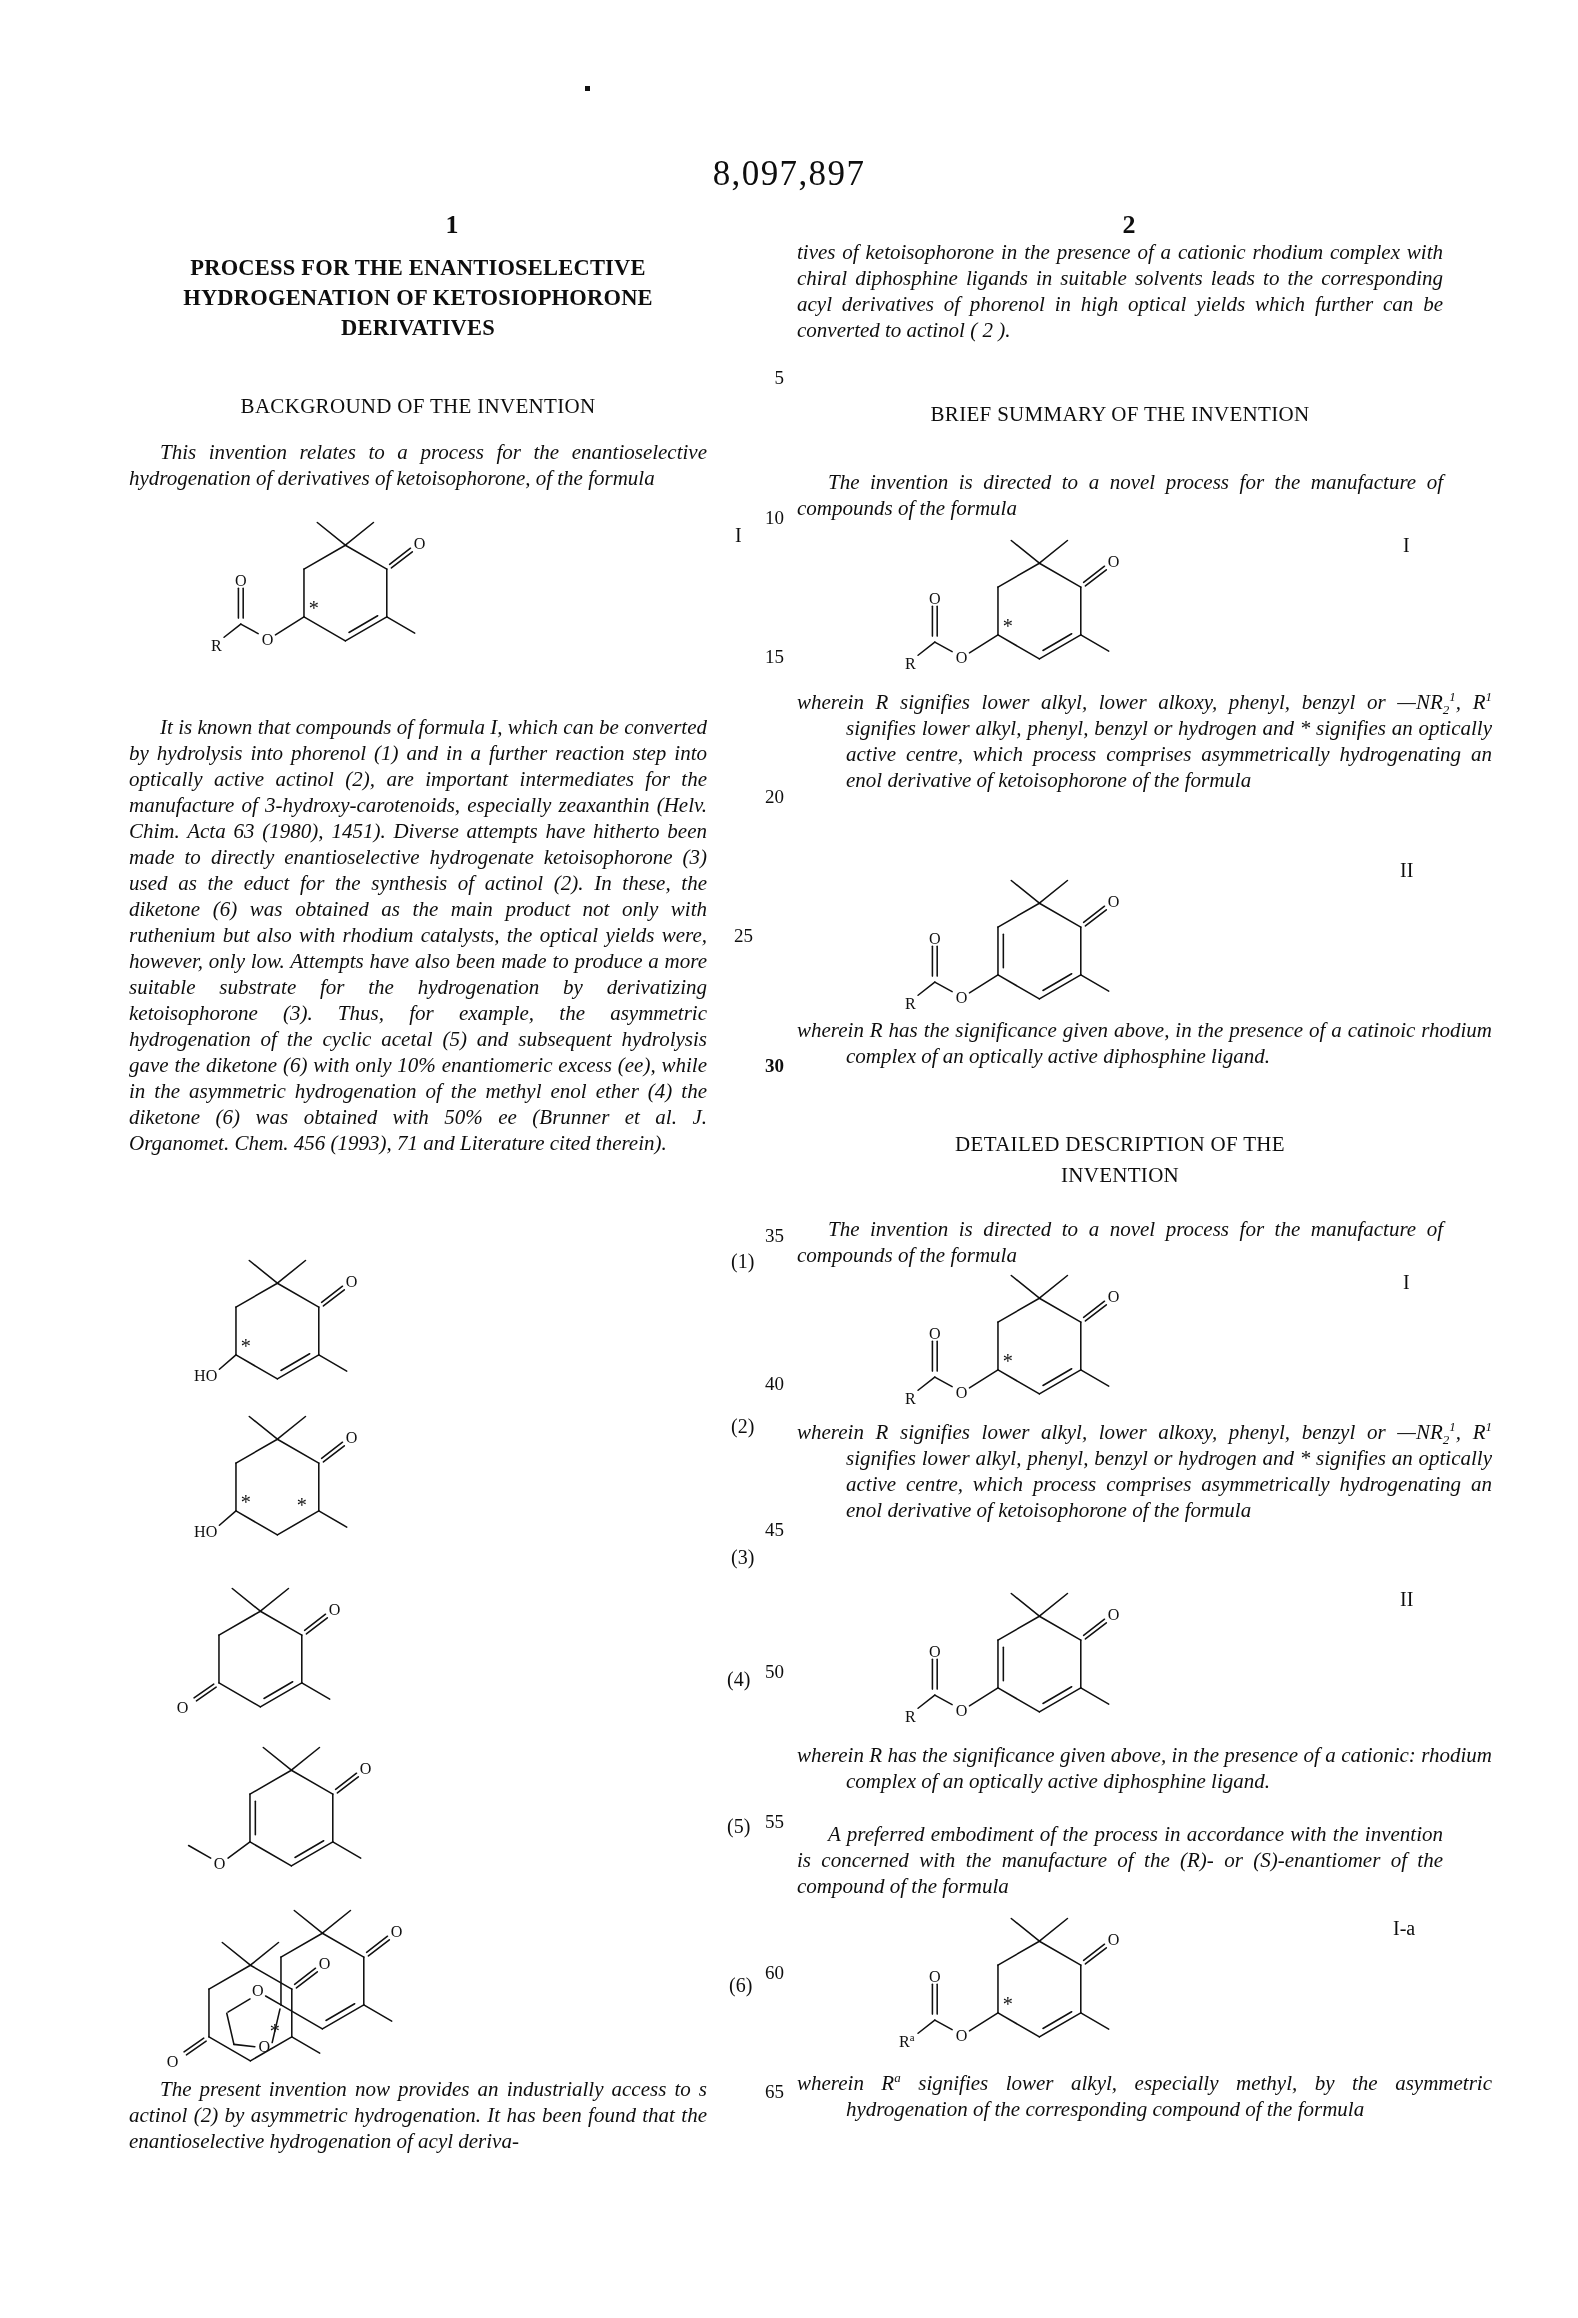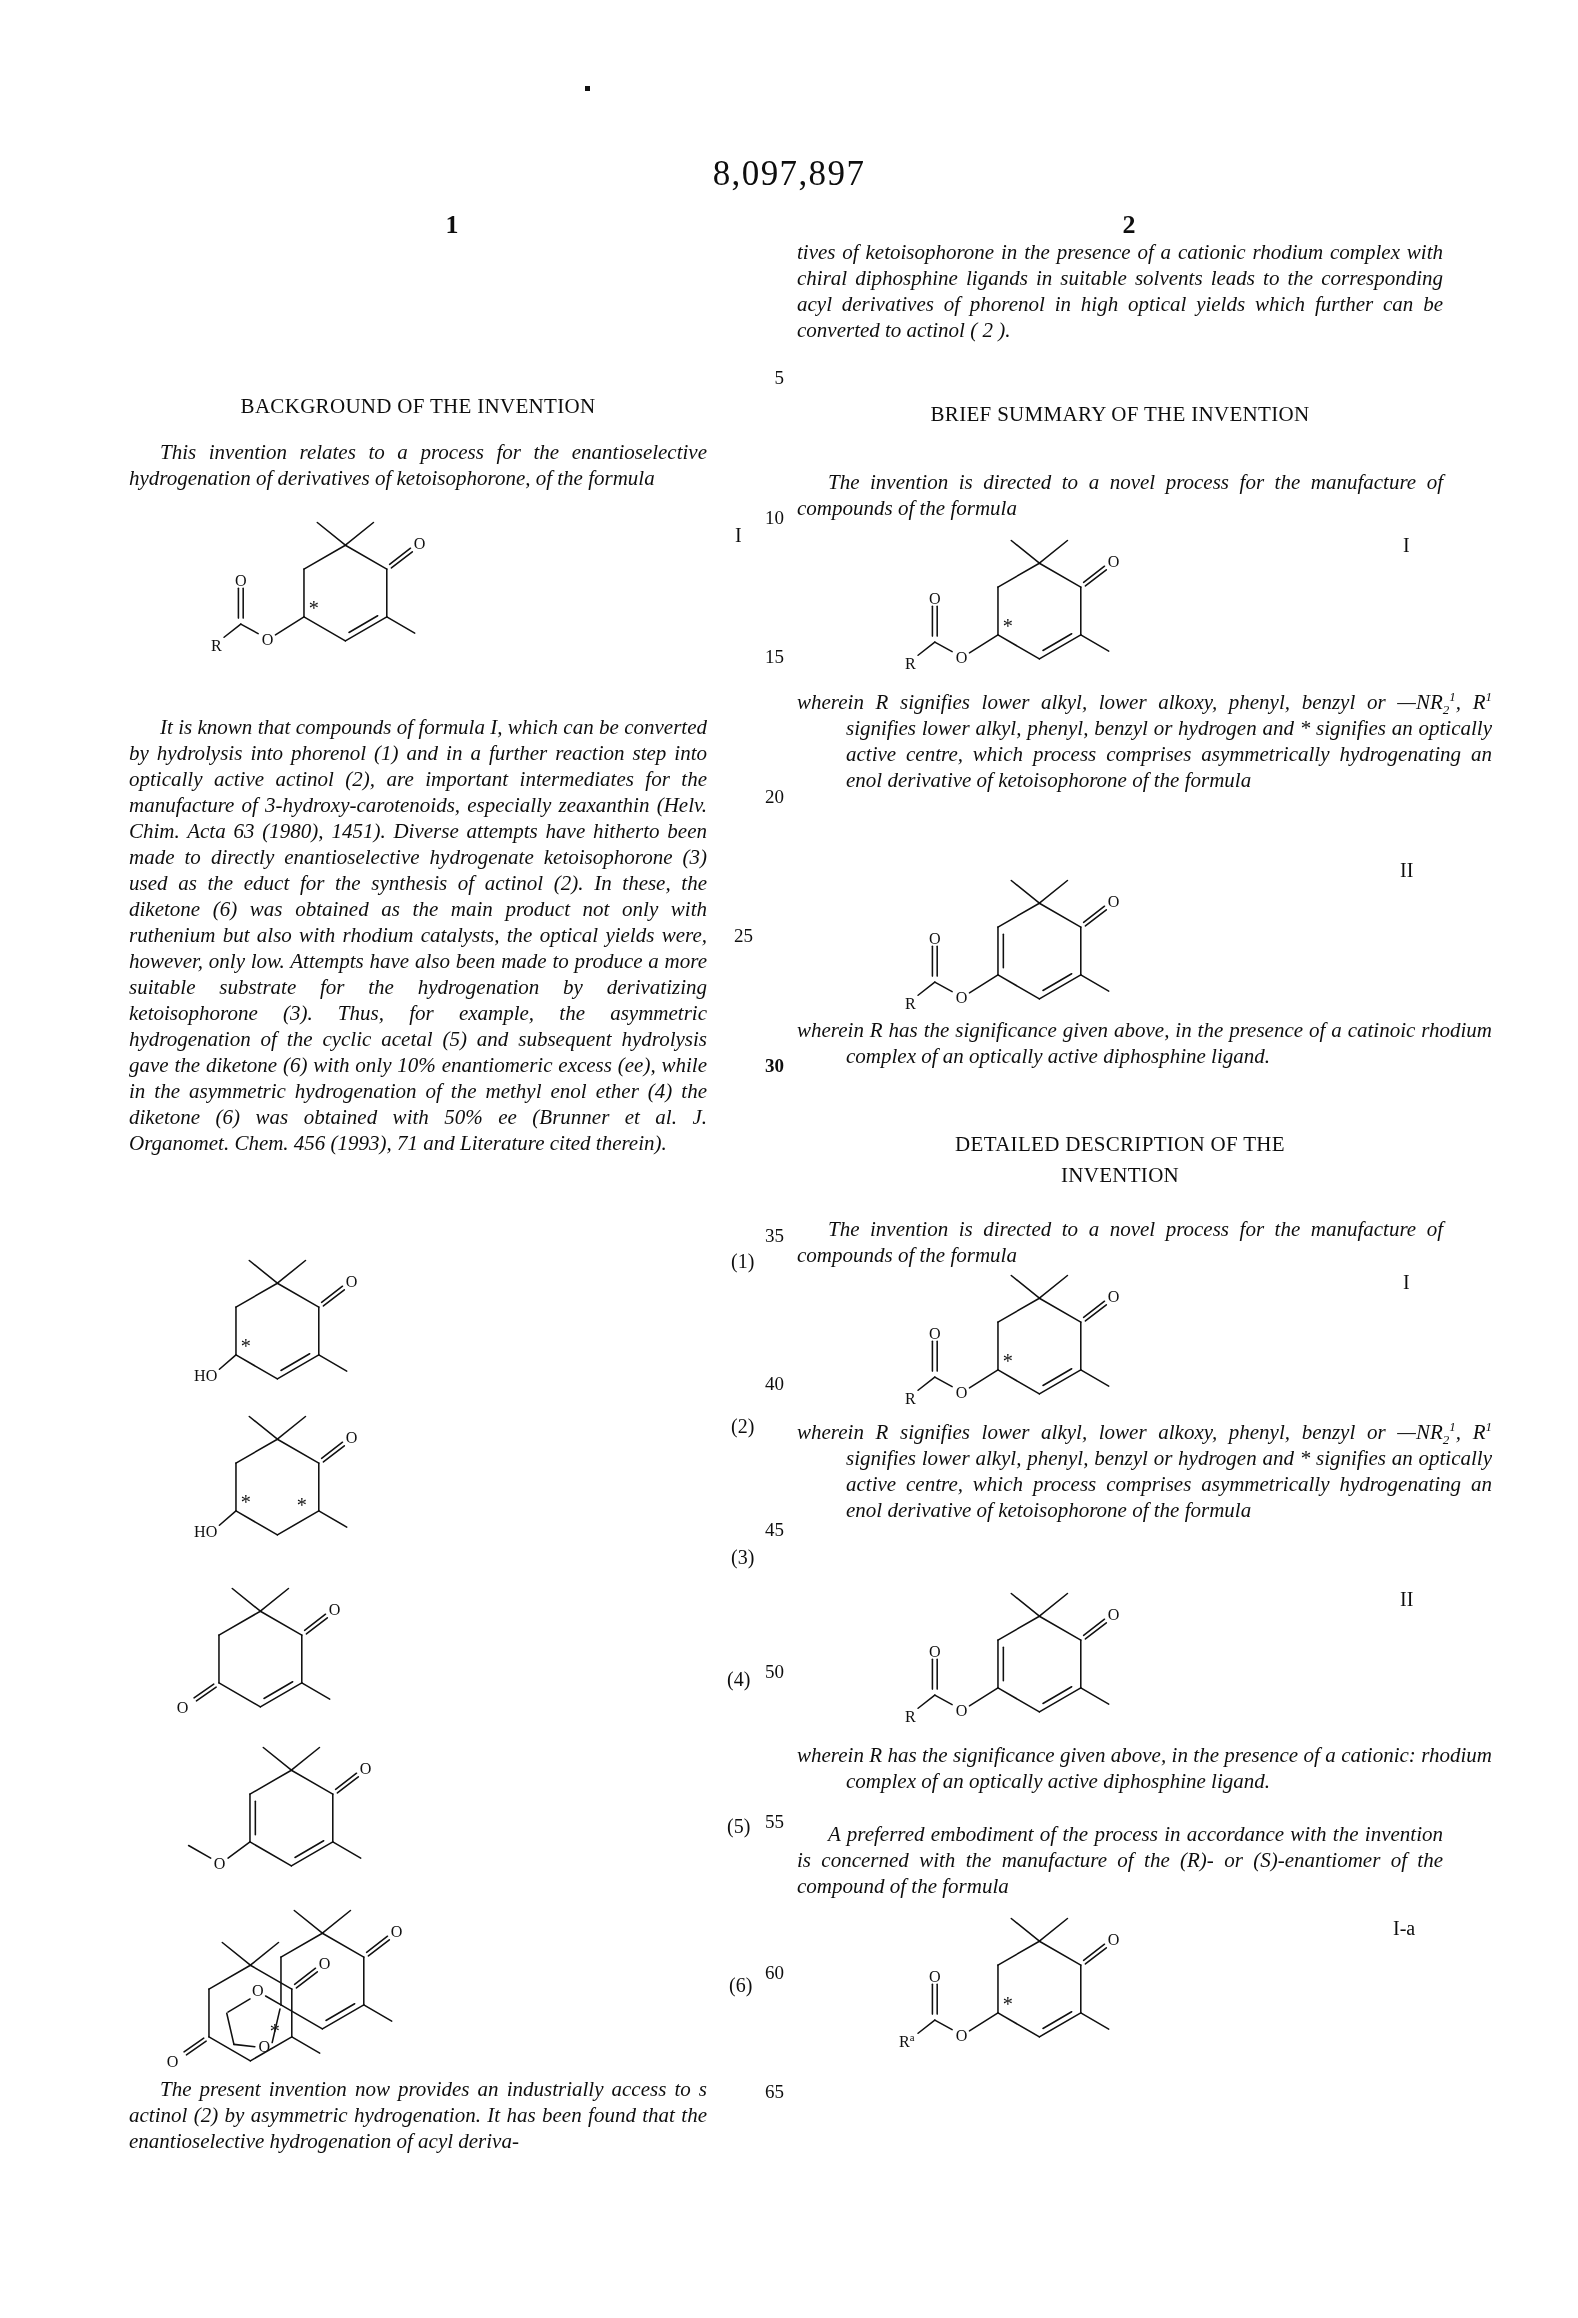--- a/index.html
+++ b/index.html
@@ -29,39 +29,45 @@
 </head>
 <body>
 
 <div style="position:absolute;inset:0;">
 
   <div class="abs patent-number">8,097,897</div>
   <div class="abs colnum c1">1</div>
   <div class="abs colnum c2">2</div>
   <div class="abs artifact-dot" style="left:585px;top:86px;"></div>
 
+  <div class="abs title">
+    <div>PROCESS FOR THE ENANTIOSELECTIVE</div>
+    <div>HYDROGENATION OF KETOSIOPHORONE</div>
+    <div>DERIVATIVES</div>
+  </div>
 
   <div class="abs head leftcol" style="top:391px;">BACKGROUND OF THE INVENTION</div>
   <div class="abs para leftcol indent" style="top:439px;">This invention relates to a process for the enantioselective hydrogenation of derivatives of ketoisophorone, of the formula</div>
   <div class="abs para leftcol indent" style="top:714px;">It is known that compounds of formula I, which can be converted by hydrolysis into phorenol (1) and in a further reaction step into optically active actinol (2), are important intermediates for the manufacture of 3-hydroxy-carotenoids, especially zeaxanthin (Helv. Chim. Acta 63 (1980), 1451). Diverse attempts have hitherto been made to directly enantioselective hydrogenate ketoisophorone (3) used as the educt for the synthesis of actinol (2). In these, the diketone (6) was obtained as the main product not only with ruthenium but also with rhodium catalysts, the optical yields were, however, only low. Attempts have also been made to produce a more suitable substrate for the hydrogenation by derivatizing ketoisophorone (3). Thus, for example, the asymmetric hydrogenation of the cyclic acetal (5) and subsequent hydrolysis gave the diketone (6) with only 10% enantiomeric excess (ee), while in the asymmetric hydrogenation of the methyl enol ether (4) the diketone (6) was obtained with 50% ee (Brunner et al. J. Organomet. Chem. 456 (1993), 71 and Literature cited therein).</div>
   <div class="abs para leftcol indent" style="top:2076px;">The present invention now provides an industrially access to s actinol (2) by asymmetric hydrogenation. It has been found that the enantioselective hydrogenation of acyl deriva-</div>
 
   <div class="abs para rightcol" style="top:239px;">tives of ketoisophorone in the presence of a cationic rhodium complex with chiral diphosphine ligands in suitable solvents leads to the corresponding acyl derivatives of phorenol in high optical yields which further can be converted to actinol ( 2 ).</div>
   <div class="abs head rightcol" style="top:399px;">BRIEF SUMMARY OF THE INVENTION</div>
   <div class="abs para rightcol indent" style="top:469px;">The invention is directed to a novel process for the manufacture of compounds of the formula</div>
   <div class="abs para rightcol hang" style="top:689px;">wherein R signifies lower alkyl, lower alkoxy, phenyl, benzyl or —NR<sub>2</sub><sup>1</sup>, R<sup>1</sup> signifies lower alkyl, phenyl, benzyl or hydrogen and * signifies an optically active centre, which process comprises asymmetrically hydrogenating an enol derivative of ketoisophorone of the formula</div>
   <div class="abs para rightcol hang" style="top:1017px;">wherein R has the significance given above, in the presence of a catinoic rhodium complex of an optically active diphosphine ligand.</div>
   <div class="abs head rightcol" style="top:1129px;">
     <div>DETAILED DESCRIPTION OF THE</div>
     <div>INVENTION</div>
   </div>
   <div class="abs para rightcol indent" style="top:1216px;">The invention is directed to a novel process for the manufacture of compounds of the formula</div>
   <div class="abs para rightcol hang" style="top:1419px;">wherein R signifies lower alkyl, lower alkoxy, phenyl, benzyl or —NR<sub>2</sub><sup>1</sup>, R<sup>1</sup> signifies lower alkyl, phenyl, benzyl or hydrogen and * signifies an optically active centre, which process comprises asymmetrically hydrogenating an enol derivative of ketoisophorone of the formula</div>
   <div class="abs para rightcol hang" style="top:1742px;">wherein R has the significance given above, in the presence of a cationic: rhodium complex of an optically active diphosphine ligand.</div>
   <div class="abs para rightcol indent" style="top:1821px;">A preferred embodiment of the process in accordance with the invention is concerned with the manufacture of the (R)- or (S)-enantiomer of the compound of the formula</div>
+  <div class="abs para rightcol hang" style="top:2070px;">wherein R<sup>a</sup> signifies lower alkyl, especially methyl, by the asymmetric hydrogenation of the corresponding compound of the formula</div>
 
   <div id="line-number-layer">
       <span class="abs line-no" style="left: 747px; top: 367px;">5</span>
       <span class="abs line-no" style="left: 747px; top: 507px;">10</span>
       <span class="abs line-no" style="left: 747px; top: 646px;">15</span>
       <span class="abs line-no" style="left: 747px; top: 786px;">20</span>
       <span class="abs line-no" style="left: 716px; top: 925px;">25</span>
       <span class="abs line-no" style="left: 747px; top: 1055px; font-weight: bold;">30</span>
       <span class="abs line-no" style="left: 747px; top: 1225px;">35</span>
       <span class="abs line-no" style="left: 747px; top: 1373px;">40</span>

